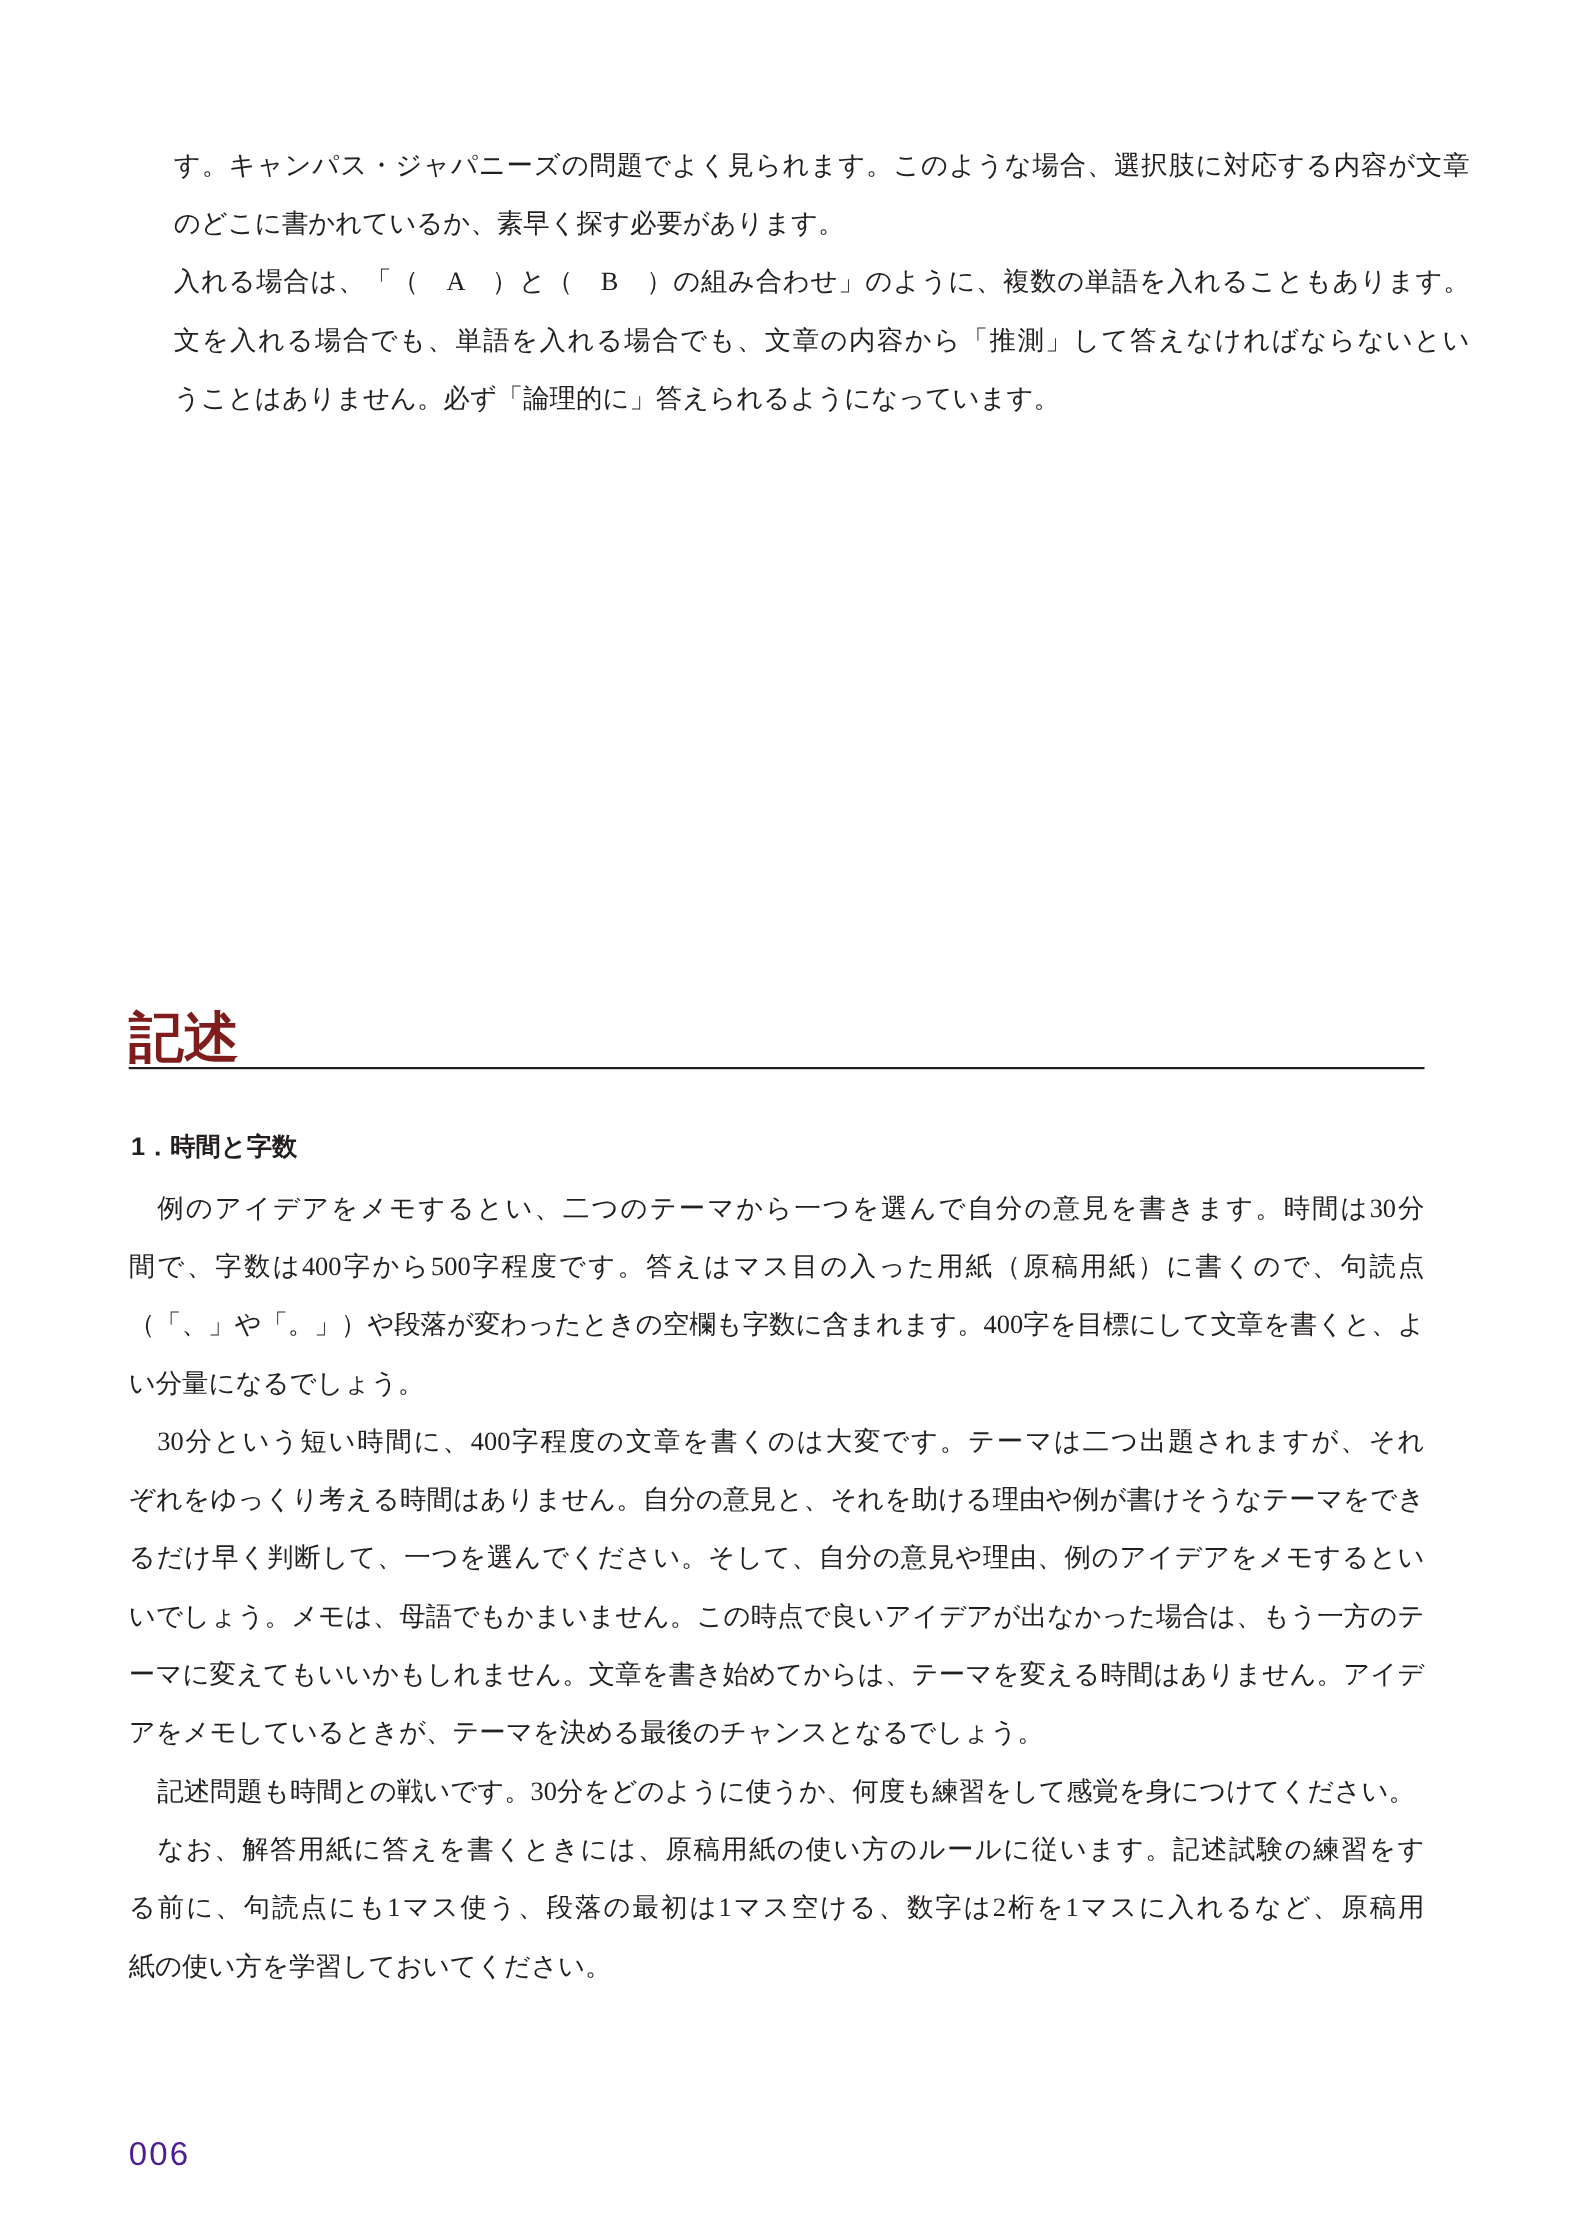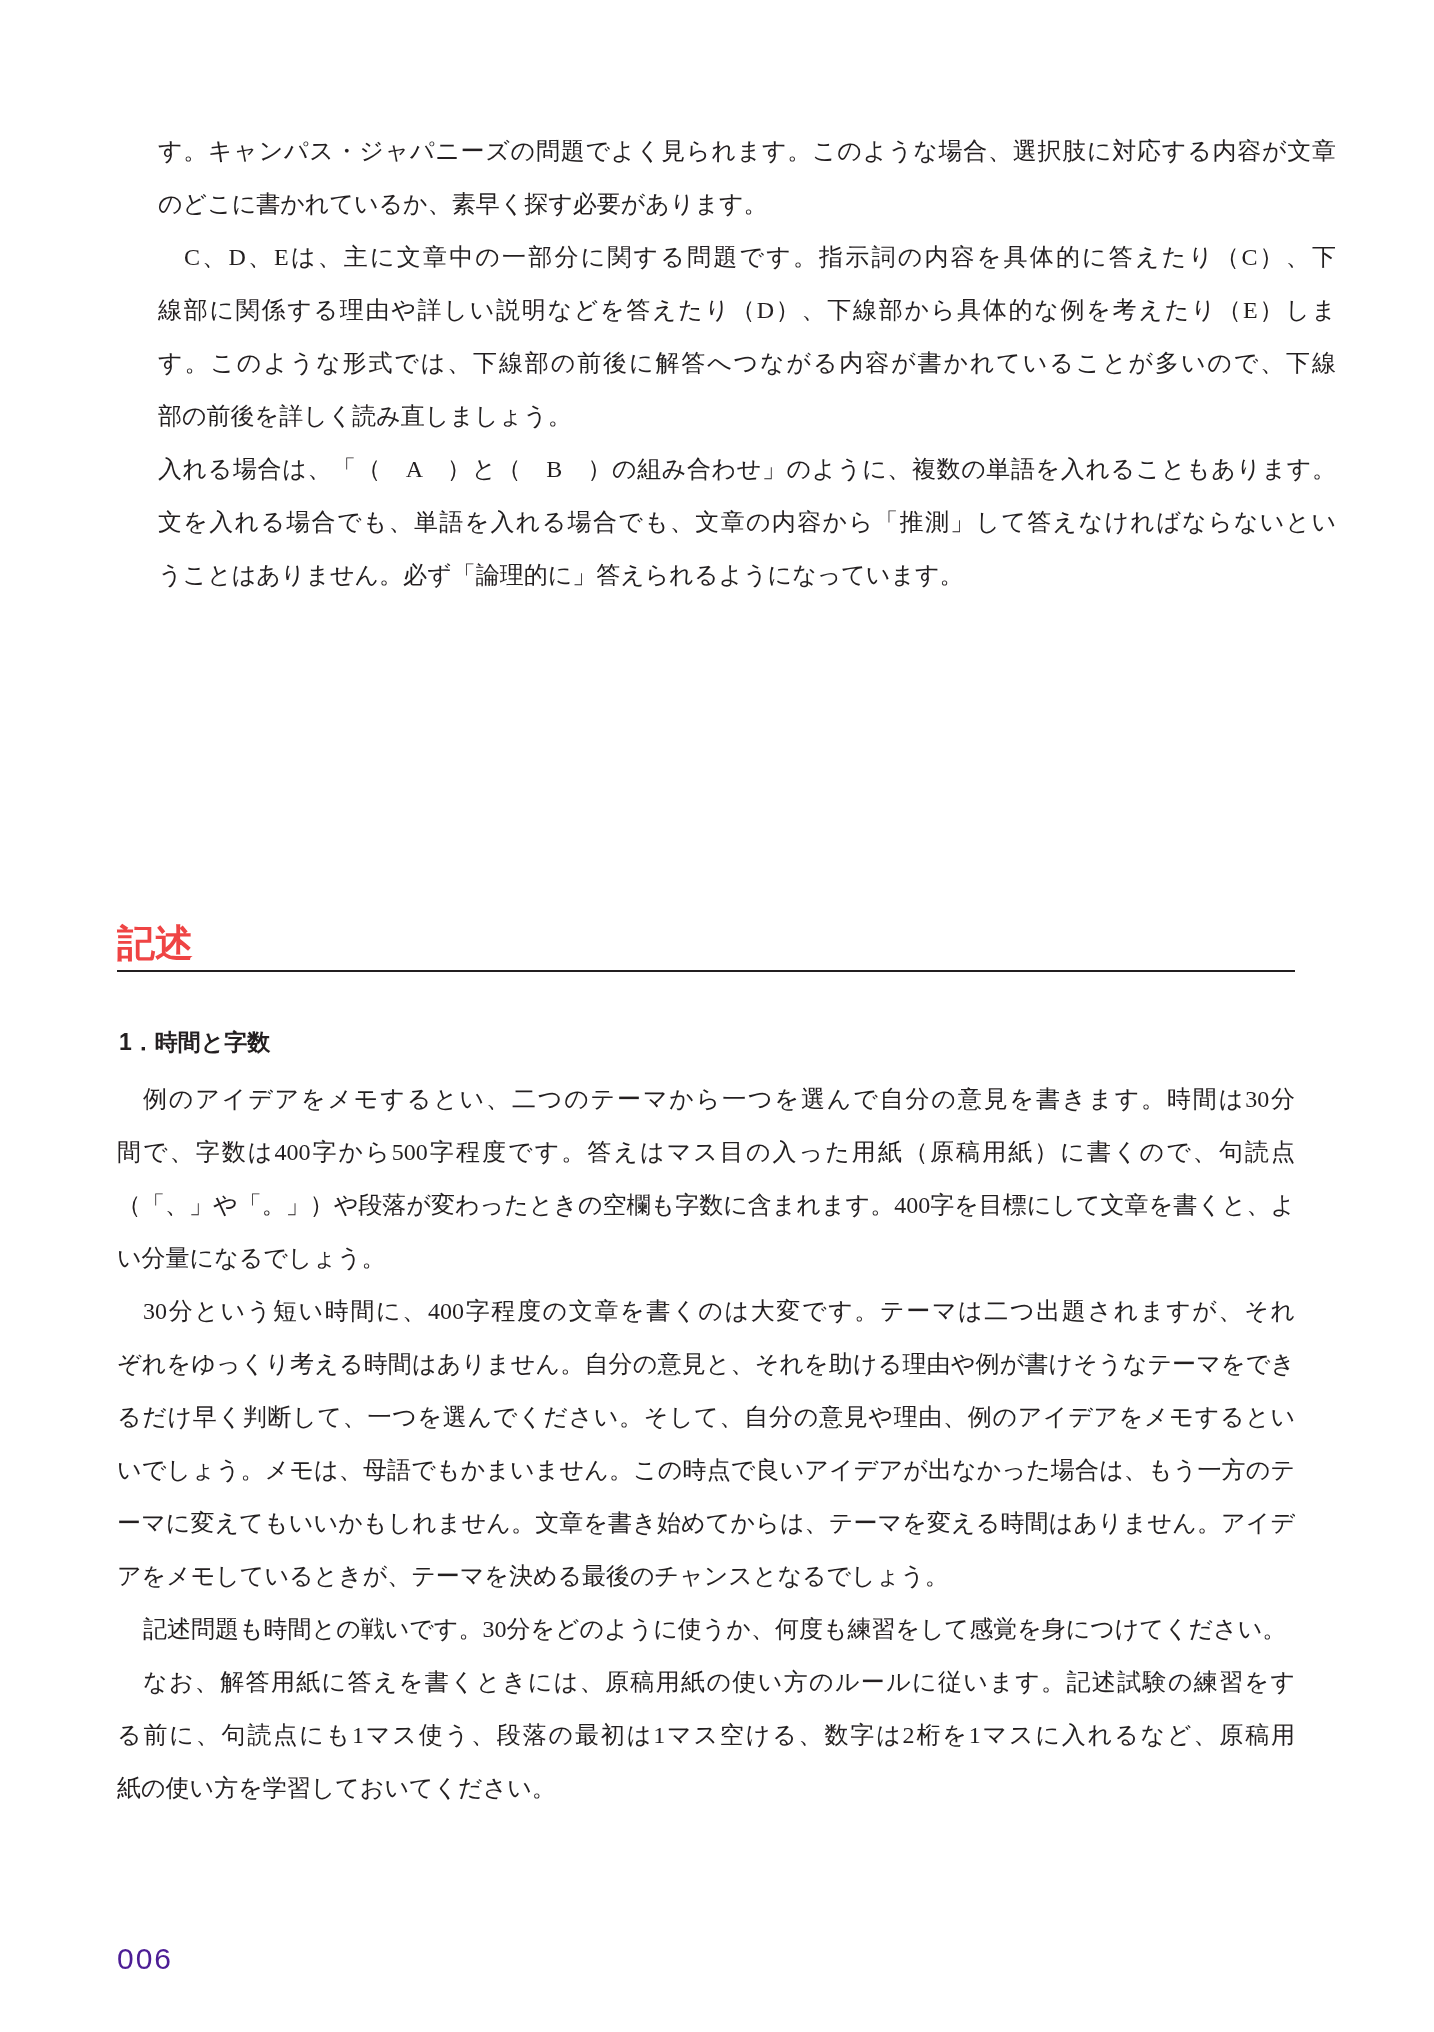--- a/index.html
+++ b/index.html
@@ -34,23 +34,23 @@
   .line.last {
     text-align-last: left;
     -moz-text-align-last: left;
   }
   .heading-l1 {
     position: absolute;
     left: 117px;
     top: 922px;
     font-family: "Liberation Sans", "DejaVu Sans", sans-serif;
     font-weight: 700;
-    font-size: 38px;
+    font-size: 50px;
     line-height: 42px;
-    color: #ef4444;
+    color: #7f1d1d;
   }
   .heading-rule {
     position: absolute;
     left: 117px;
     top: 970px;
     width: 1178px;
     height: 2px;
     background: #231f20;
   }
   .heading-l2 {
@@ -77,26 +77,20 @@
 </style>
 </head>
 <body>
 
 <div class="page">
 
   <div class="text-block block-a">
     <div class="para">
       <div class="line">す。キャンパス・ジャパニーズの問題でよく見られます。このような場合、選択肢に対応する内容が文章</div>
       <div class="line last">のどこに書かれているか、素早く探す必要があります。</div>
-    </div>
-    <div class="para">
-      <div class="line indent">C、D、Eは、主に文章中の一部分に関する問題です。指示詞の内容を具体的に答えたり（C）、下</div>
-      <div class="line">線部に関係する理由や詳しい説明などを答えたり（D）、下線部から具体的な例を考えたり（E）しま</div>
-      <div class="line">す。このような形式では、下線部の前後に解答へつながる内容が書かれていることが多いので、下線</div>
-      <div class="line last">部の前後を詳しく読み直しましょう。</div>
     </div>
     <div class="para">
       <div class="line">入れる場合は、「（　A　）と（　B　）の組み合わせ」のように、複数の単語を入れることもあります。</div>
       <div class="line">文を入れる場合でも、単語を入れる場合でも、文章の内容から「推測」して答えなければならないとい</div>
       <div class="line last">うことはありません。必ず「論理的に」答えられるようになっています。</div>
     </div>
   </div>
 
   <div class="heading-l1">記述</div>
   <div class="heading-rule"></div>

